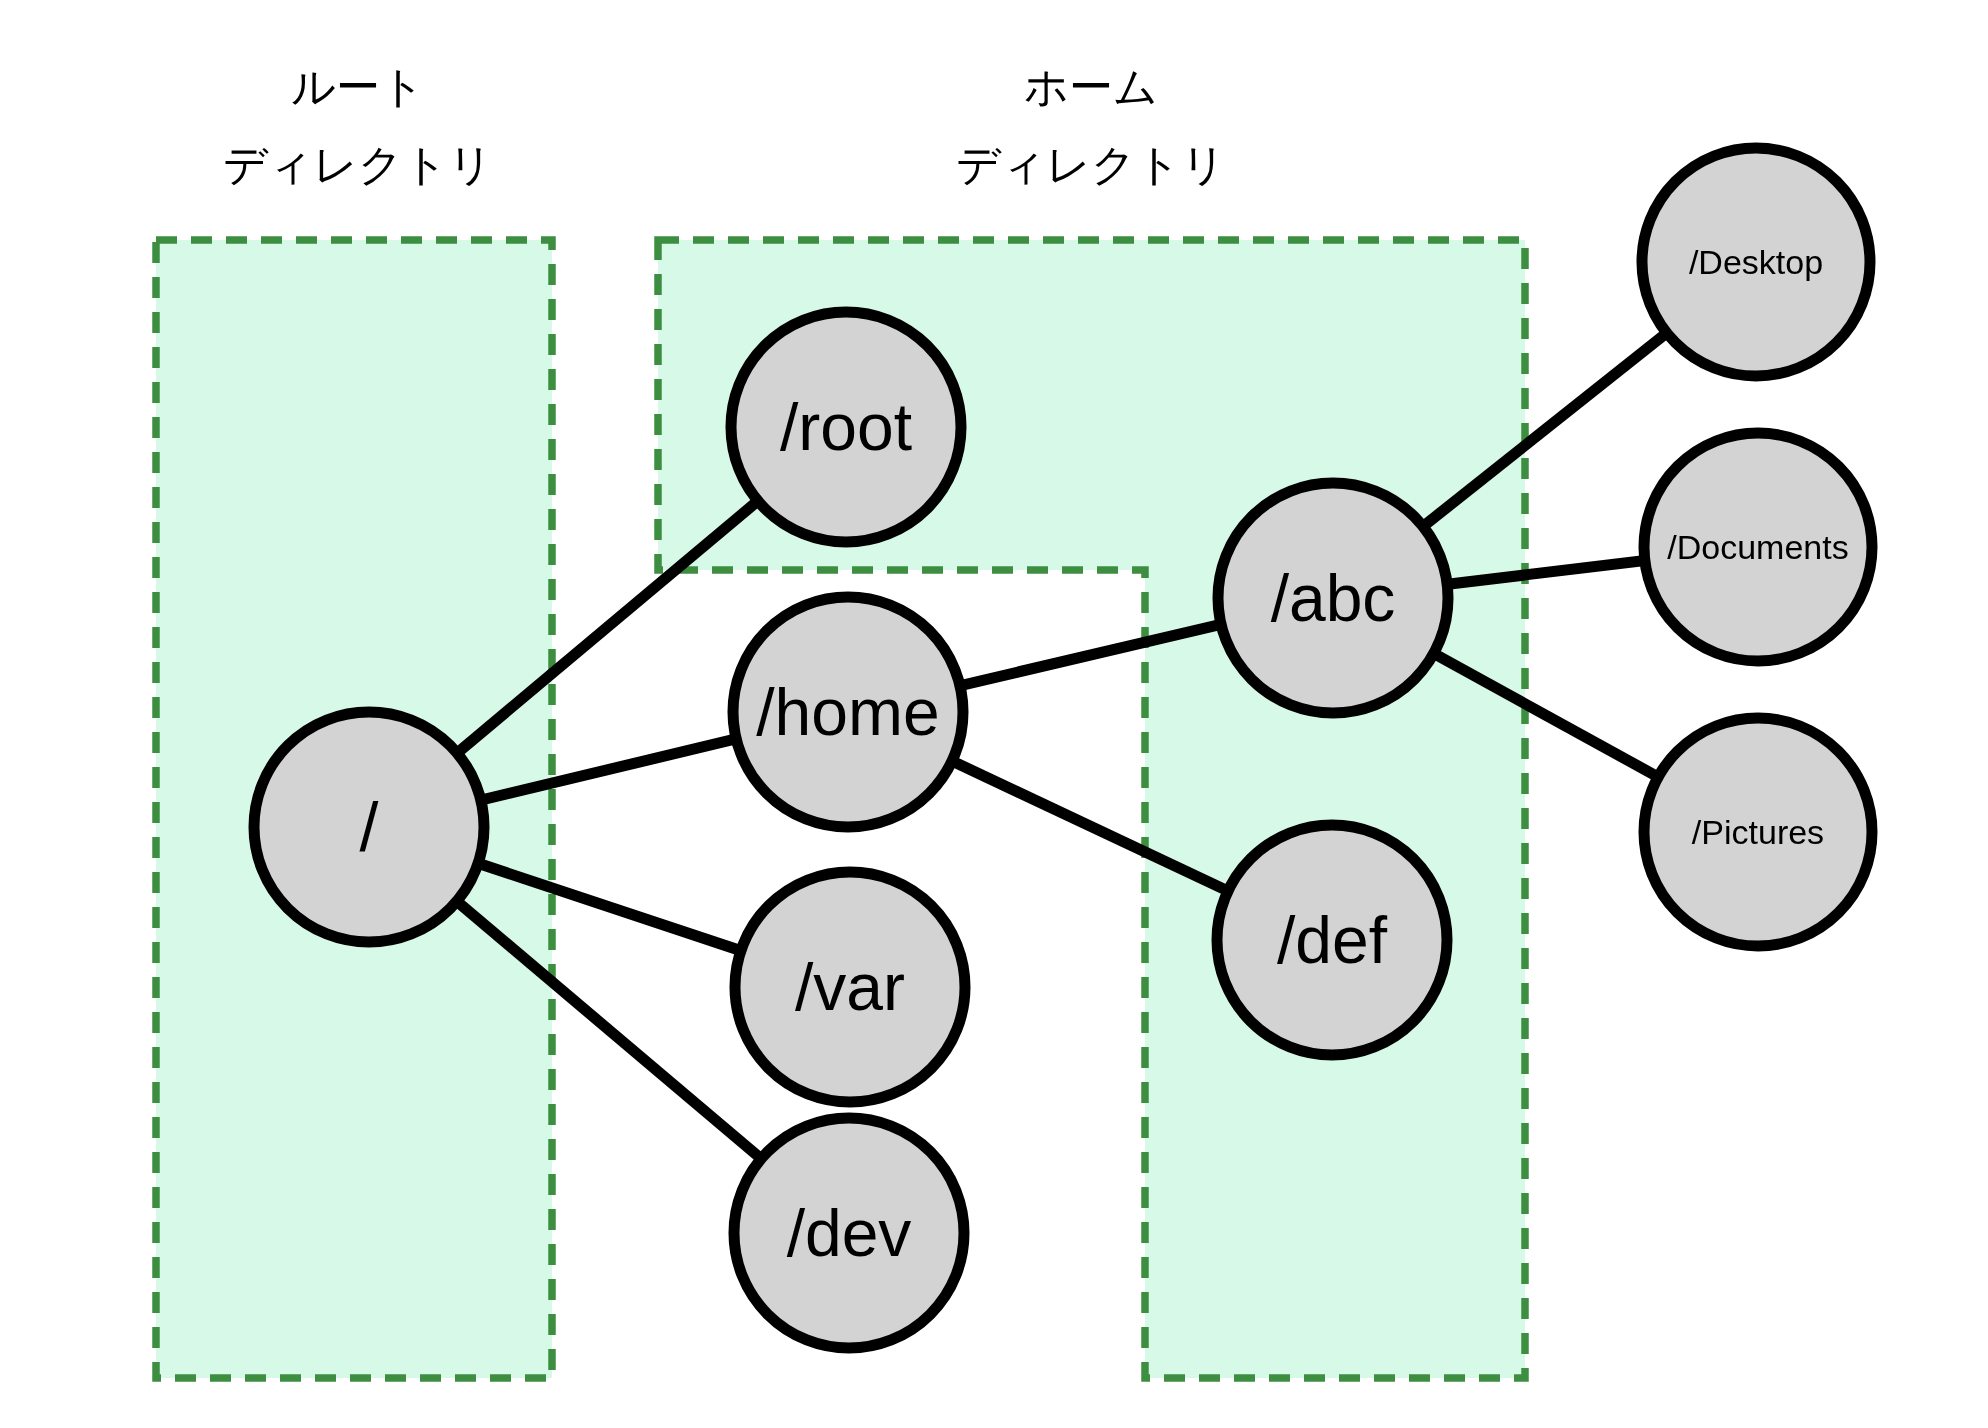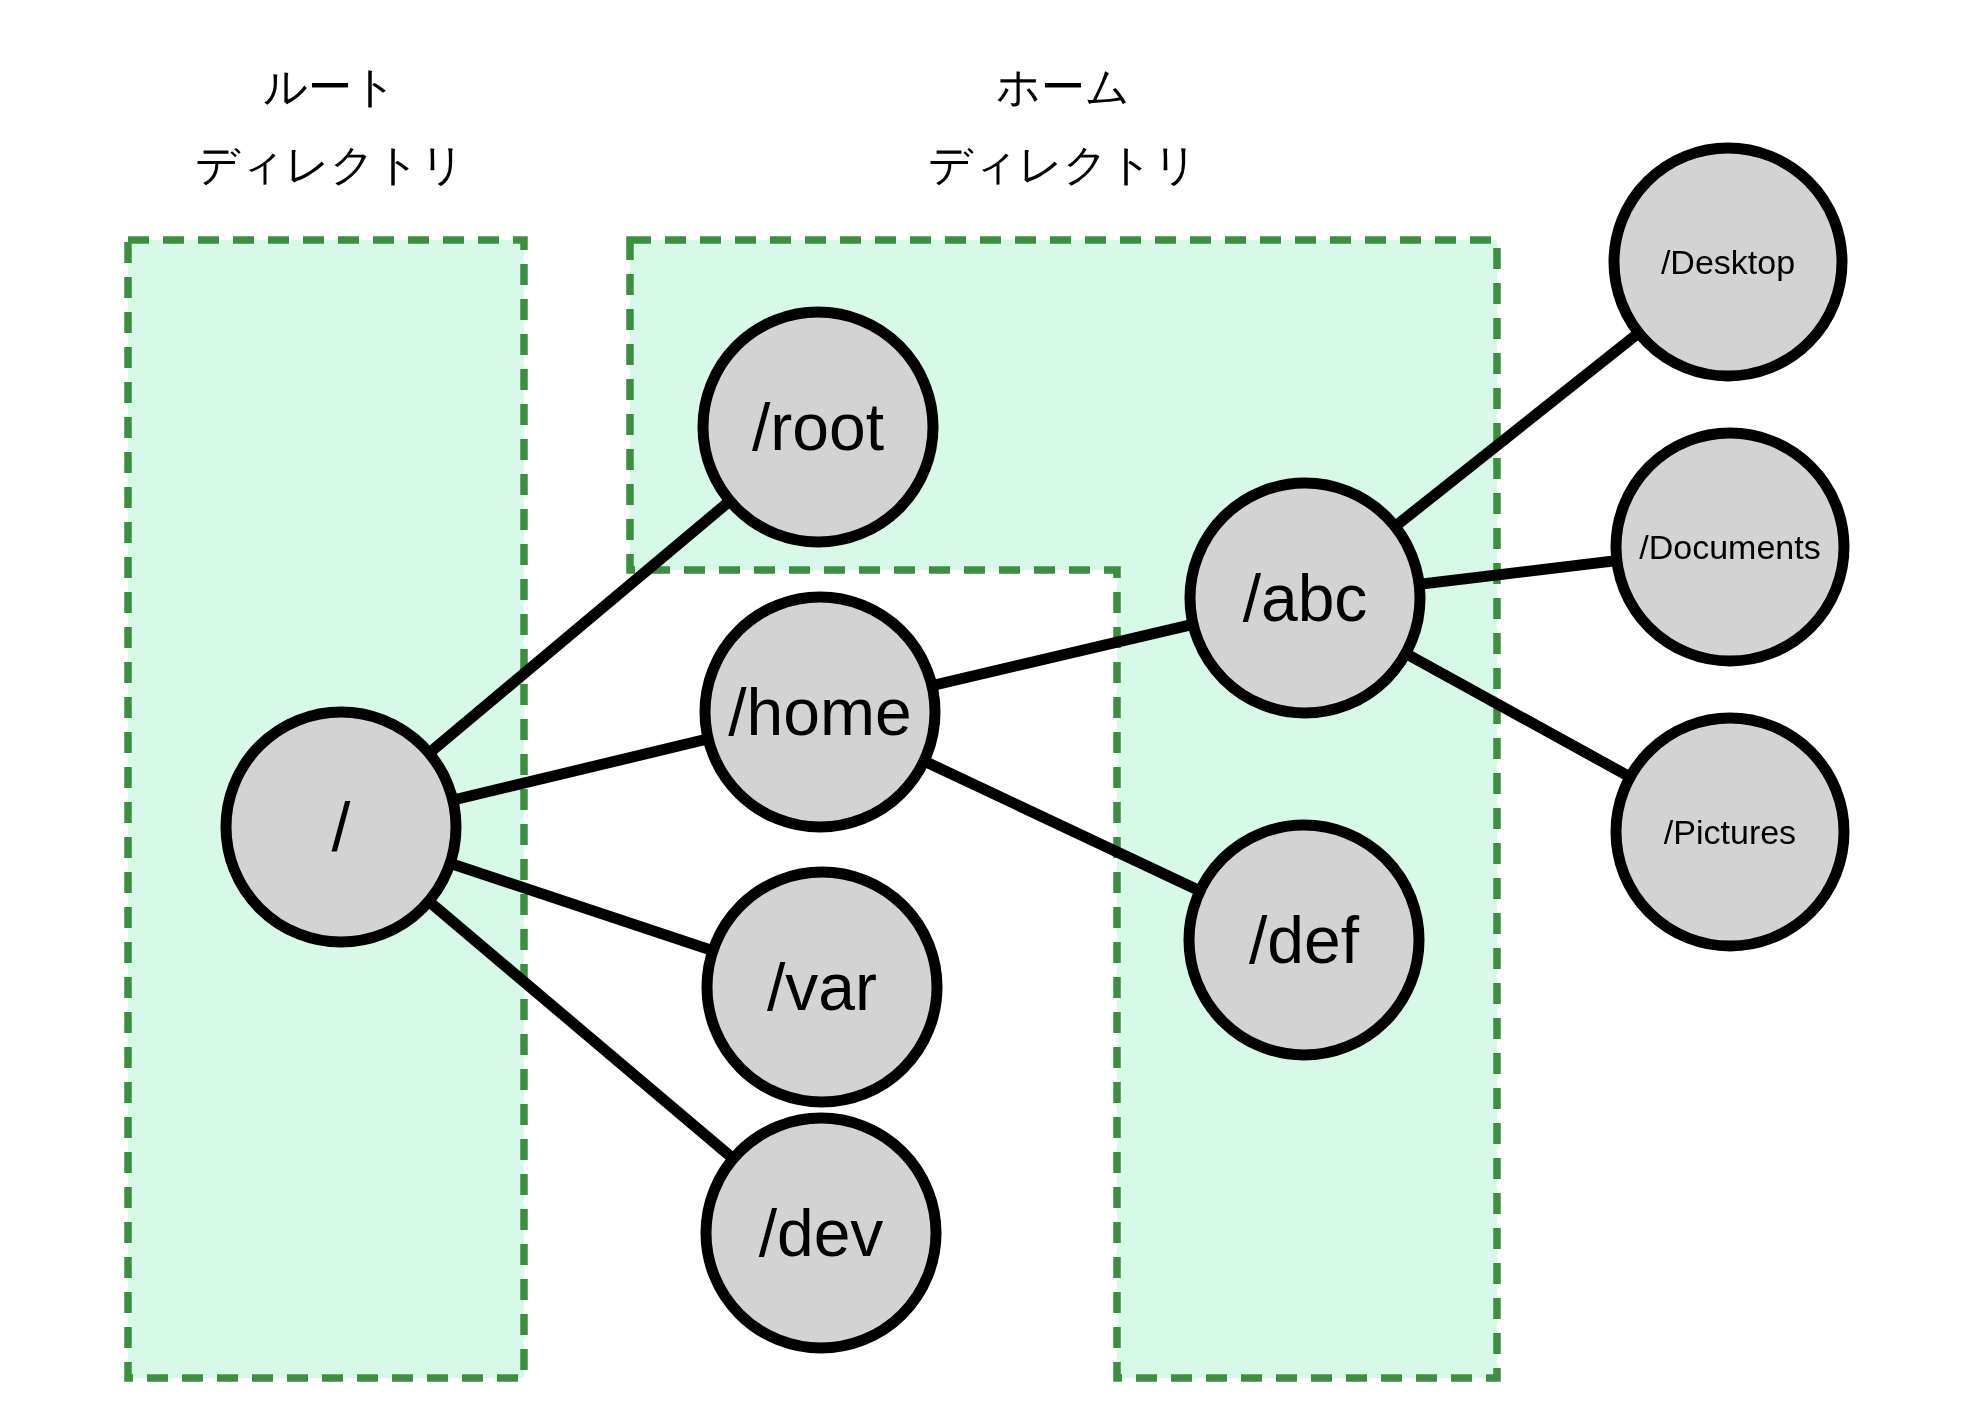--- a/index.html
+++ b/index.html
@@ -8,20 +8,21 @@
     background: #ffffff;
     width: 1988px;
     height: 1428px;
     overflow: hidden;
     font-family: "Liberation Sans", "DejaVu Sans", sans-serif;
   }
   #diagram-root {
     position: relative;
     width: 1807px;
     height: 1428px;
+    padding-left: 28px;
   }
   svg text {
     font-family: "Liberation Sans", "DejaVu Sans", sans-serif;
   }
 </style>
 </head>
 <body>
 
 <div id="diagram-root"><svg width="1988" height="1428" viewBox="0 0 1988 1428">
       <rect x="0" y="0" width="1988" height="1428" fill="#ffffff"></rect>

